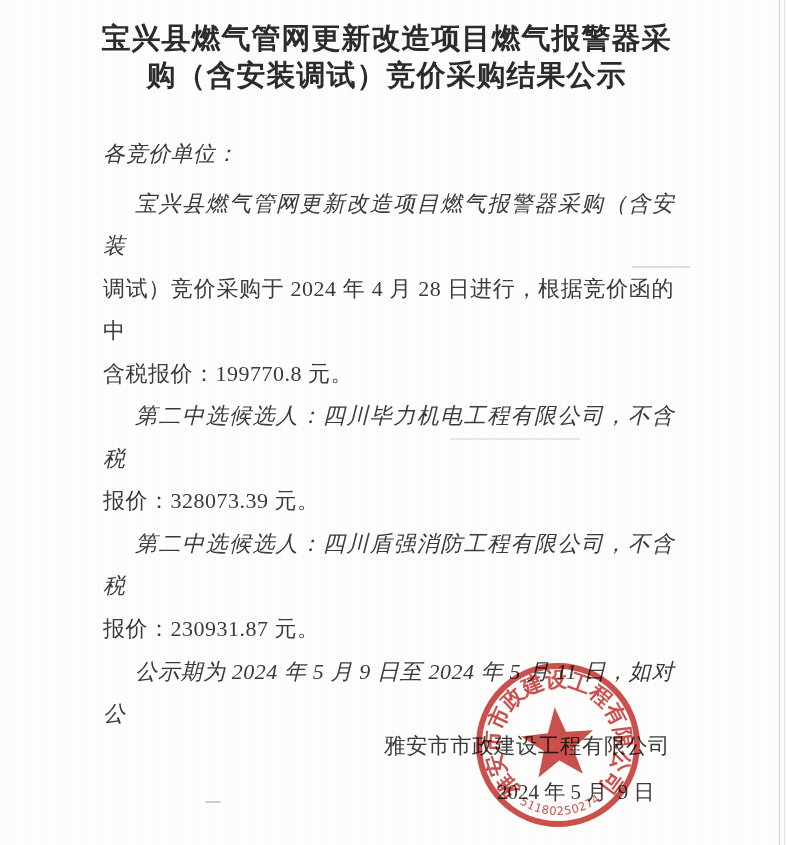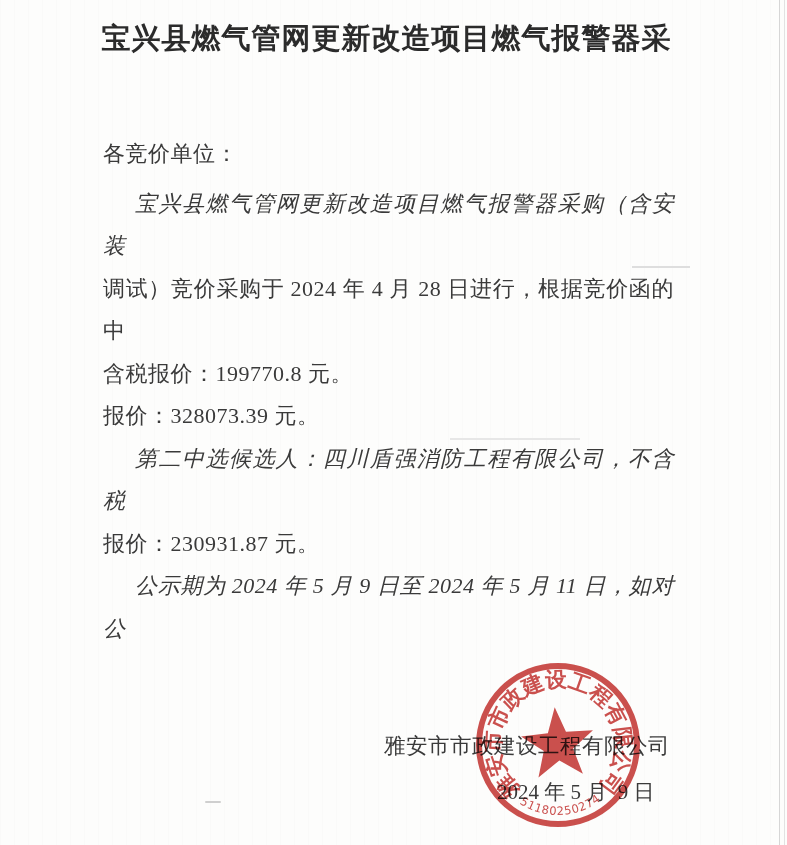--- a/index.html
+++ b/index.html
@@ -21,21 +21,21 @@
     font-size:29px;line-height:37px;letter-spacing:1px;
   }
   
   .doc-body{
     position:absolute;left:103px;top:133px;width:571px;
     font-size:22px;color:var(--ink-color,#3a3a3a);letter-spacing:0.5px;
   }
   .bl{line-height:42.55px;white-space:nowrap;}
   .bl.stretch{white-space:normal;text-align:justify;text-align-last:justify;}
   .bl.indent{text-indent:32px;font-style:italic;}
-  .bl.salutation{margin-bottom:7px;}
+  .bl.salutation{margin-bottom:7px;font-style:italic;}
   
   .sig-company{
     position:absolute;left:384px;top:731px;
     font-size:21.5px;color:var(--ink-color,#3a3a3a);letter-spacing:0.5px;z-index:1;
   }
   .sig-date{
     position:absolute;left:497px;top:778px;
     font-size:21px;color:var(--ink-color,#3a3a3a);white-space:pre;z-index:1;
   }
   
@@ -61,27 +61,29 @@
   .a4{left:779px;top:0;width:1px;height:845px;background:#d6d6d6;}
   .a5{left:784px;top:0;width:1px;height:845px;background:#e2e2e2;}
 </style>
 </head>
 <body>
 
 <div class="page">
 
   <div class="doc-title">
     <div>宝兴县燃气管网更新改造项目燃气报警器采</div>
+    <div>购（含安装调试）竞价采购结果公示</div>
   </div>
 
   <div class="doc-body">
     <div class="bl salutation">各竞价单位：</div>
     <div class="bl indent stretch">宝兴县燃气管网更新改造项目燃气报警器采购（含安装</div>
     <div class="bl stretch">调试）竞价采购于 2024 年 4 月 28 日进行，根据竞价函的中</div>
     <div class="bl">含税报价：199770.8 元。</div>
+    <div class="bl indent stretch">第二中选候选人：四川毕力机电工程有限公司，不含税</div>
     <div class="bl">报价：328073.39 元。</div>
     <div class="bl indent stretch">第二中选候选人：四川盾强消防工程有限公司，不含税</div>
     <div class="bl">报价：230931.87 元。</div>
     <div class="bl indent stretch">公示期为 2024 年 5 月 9 日至 2024 年 5 月 11 日，如对公</div>
 
   </div>
 
   <div class="sig-company">雅安市市政建设工程有限公司</div>
   <div class="sig-date">2024 年 5 月  9 日</div>
 

